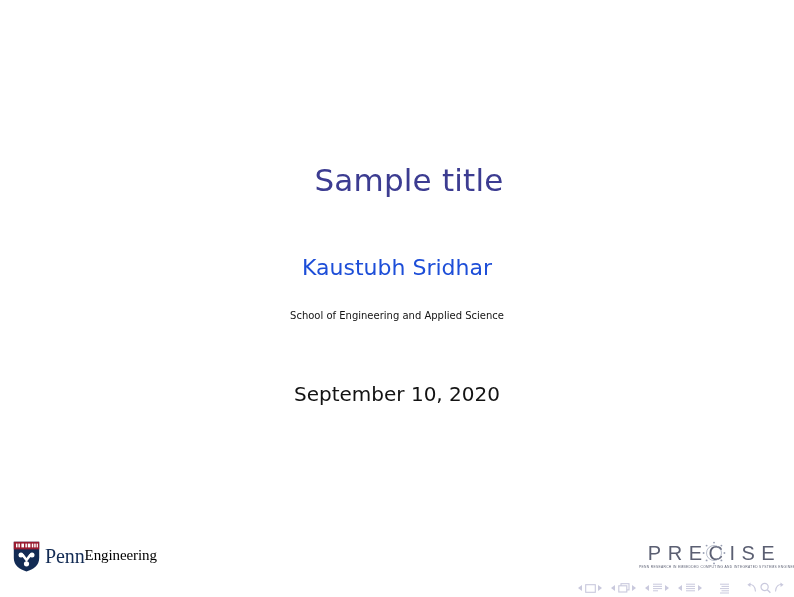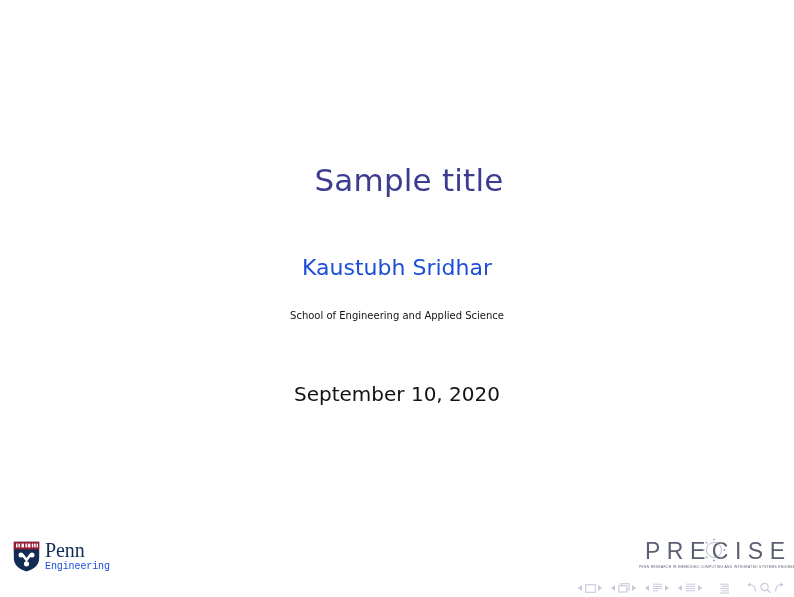--- a/index.html
+++ b/index.html
@@ -80,51 +80,51 @@
     gap: 5px;
   }
   .penn-shield {
     width: 27px;
     height: 31px;
     flex: none;
     display: block;
   }
   .penn-words {
     display: flex;
-    flex-direction: column;
+    flex-direction: row;
     justify-content: center;
     line-height: 1;
   }
   .penn-word-penn {
     font-family: "Liberation Serif", serif;
     font-size: 20px;
     color: #122b54;
     letter-spacing: -0.1px;
     line-height: 0.98;
   }
   .penn-word-eng {
-    font-family: Liberation Mono, monospace;
-    font-size: 10px;
-    color: #1d4ed8;
+    font-family: Liberation Serif, serif;
+    font-size: 15px;
+    color: #000000;
     letter-spacing: -0.1px;
     line-height: 1.05;
     margin-top: 1px;
   }
 
   
   .precise-logo {
     position: absolute;
     right: 10px;
     bottom: 28px;
     text-align: center;
     width: 145px;
   }
   .precise-word {
     font-family: "Liberation Sans", sans-serif;
-    font-size: 23px;
+    font-size: 20px;
     letter-spacing: 6.5px;
     color: #5b5f72;
     line-height: 1;
     font-weight: 300;
     padding-left: 6px;
     position: relative;
     white-space: nowrap;
   }
   .precise-tag {
     font-family: "Liberation Sans", sans-serif;

